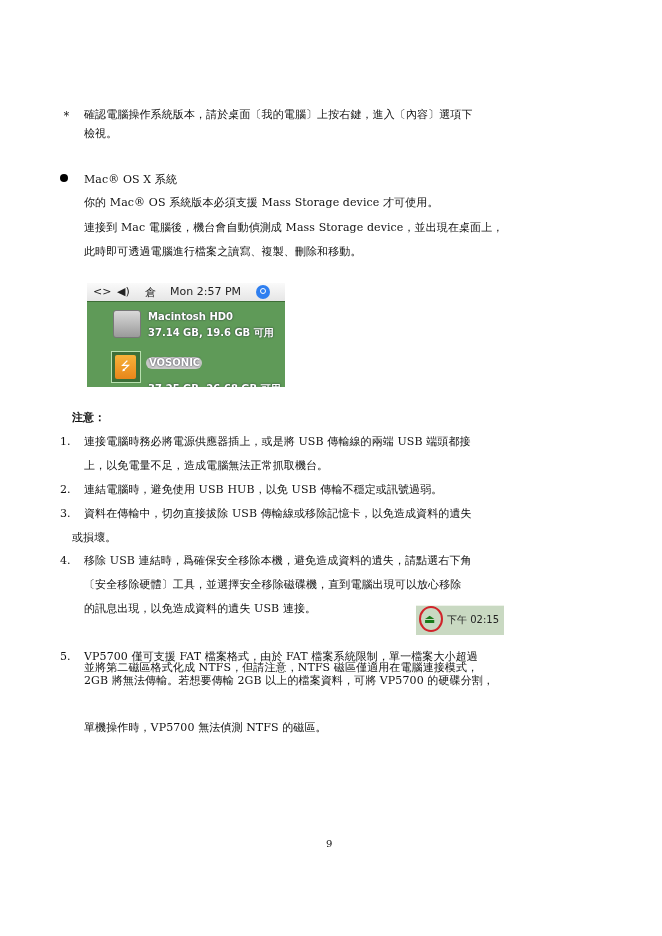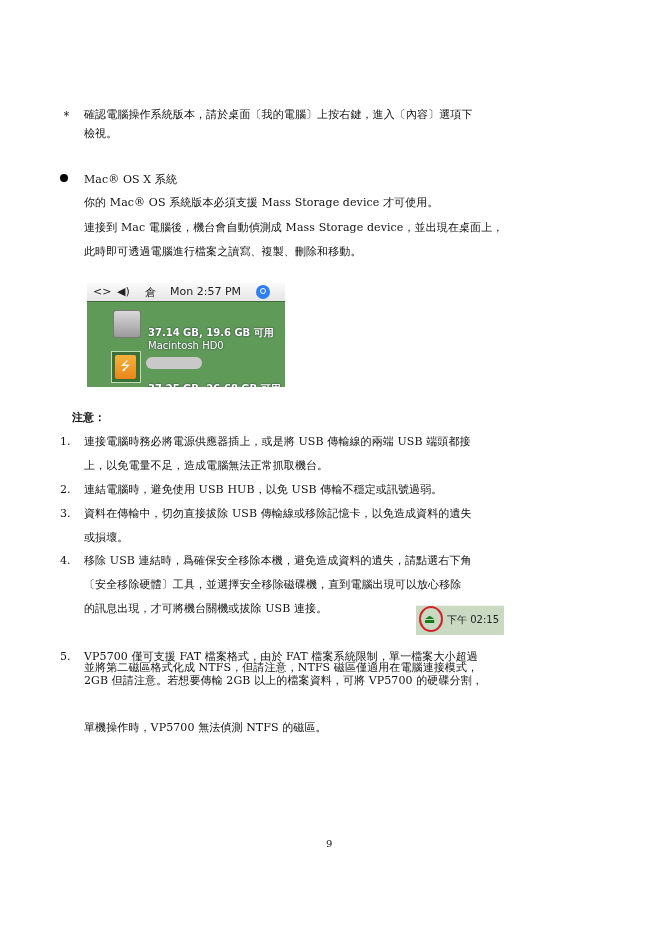--- a/index.html
+++ b/index.html
@@ -13,22 +13,22 @@
   
   .mac { left: 87px; top: 283px; width: 198px; height: 104px; background: #5f9a58; overflow: hidden; }
   .mac-menubar { position: absolute; left: 0; top: 0; width: 198px; height: 18px;
                  background: linear-gradient(#fafafa, #e6e6e6); border-bottom: 1px solid #3c6d35;
                  font-family: "DejaVu Sans", sans-serif; font-size: 11px; color: #222; }
   .mac-menubar span { position: absolute; top: 2px; }
   .mac-search { position: absolute; right: 15px; top: 2px; width: 14px; height: 14px; border-radius: 50%;
                 background: #2f7ff0; }
   .mac-search::after { content: ""; position: absolute; left: 4px; top: 3px; width: 4px; height: 4px;
                        border: 1.5px solid #fff; border-radius: 50%; }
-  .mac-item-label { position: absolute; font-family: "DejaVu Sans", sans-serif; font-weight: normal;
-                    color: #fff; font-size: 10px; text-shadow: 0 0 2px #223; white-space: nowrap; margin-top: 29px; }
+  .mac-item-label { position: absolute; font-family: "DejaVu Sans", sans-serif; font-weight: bold;
+                    color: #fff; font-size: 10px; text-shadow: 0 0 2px #223; white-space: nowrap; }
   .mac-item-sub { position: absolute; font-family: "DejaVu Sans", sans-serif; font-weight: bold;
                   color: #fff; font-size: 10px; text-shadow: 0 0 2px #223; white-space: nowrap; }
   .hd-icon { position: absolute; left: 26px; top: 27px; width: 26px; height: 26px; border-radius: 3px;
              background: linear-gradient(#d9d9d9, #9a9a9a); border: 1px solid #777; }
   .usb-icon { position: absolute; left: 24px; top: 68px; width: 30px; height: 32px;
               border: 1.5px solid #b9e0b0; box-sizing: border-box; background: #3d6f38; }
   .usb-inner { position: absolute; left: 3px; top: 3px; width: 21px; height: 24px; border-radius: 2px;
                background: linear-gradient(#f7b23a, #e8861a); color: #fff; font-size: 12px;
                text-align: center; line-height: 22px; font-family: "DejaVu Sans", sans-serif; }
   .vosonic-pill { position: absolute; left: 59px; top: 74px; height: 12px; width: 56px; border-radius: 7px;
@@ -77,32 +77,32 @@
 
 <div class="abs line" style="left:60px; top:433px;">1.</div>
 <div class="abs line" style="left:84px; top:433px;">連接電腦時務必將電源供應器插上，或是將 USB 傳輸線的兩端 USB 端頭都接</div>
 <div class="abs line" style="left:84px; top:457px;">上，以免電量不足，造成電腦無法正常抓取機台。</div>
 
 <div class="abs line" style="left:60px; top:481px;">2.</div>
 <div class="abs line" style="left:84px; top:481px;">連結電腦時，避免使用 USB HUB，以免 USB 傳輸不穩定或訊號過弱。</div>
 
 <div class="abs line" style="left:60px; top:505px;">3.</div>
 <div class="abs line" style="left:84px; top:505px;">資料在傳輸中，切勿直接拔除 USB 傳輸線或移除記憶卡，以免造成資料的遺失</div>
-<div class="abs line" style="left:84px; top:529px;">或損壞。</div>
+<div class="abs line" style="left:72px; top:529px;">或損壞。</div>
 
 <div class="abs line" style="left:60px; top:552px;">4.</div>
 <div class="abs line" style="left:84px; top:552px;">移除 USB 連結時，爲確保安全移除本機，避免造成資料的遺失，請點選右下角</div>
 <div class="abs line" style="left:84px; top:576px;">〔安全移除硬體〕工具，並選擇安全移除磁碟機，直到電腦出現可以放心移除</div>
-<div class="abs line" style="left:84px; top:600px;">的訊息出現，才可將機台關機或拔除 USB 連接。</div>
+<div class="abs line" style="left:84px; top:600px;">的訊息出現，以免造成資料的遺失 USB 連接。</div>
 
 <div class="abs tray">
   <div class="tray-circle"></div>
   <div class="tray-icon">⏏</div>
   <div class="tray-time">下午 02:15</div>
 </div>
 
 <div class="abs line" style="left:60px; top:648px;">5.</div>
 <div class="abs line" style="left:84px; top:648px;">VP5700 僅可支援 FAT 檔案格式，由於 FAT 檔案系統限制，單一檔案大小超過</div>
-<div class="abs line" style="left:84px; top:672px;">2GB 但請注意。若想要傳輸 2GB 以上的檔案資料，可將 VP5700 的硬碟分割，</div>
+<div class="abs line" style="left:84px; top:672px;">2GB 將無法傳輸。若想要傳輸 2GB 以上的檔案資料，可將 VP5700 的硬碟分割，</div>
 <div class="abs line" style="left:84px; top:659px;">並將第二磁區格式化成 NTFS，但請注意，NTFS 磁區僅適用在電腦連接模式，</div>
 <div class="abs line" style="left:84px; top:719px;">單機操作時，VP5700 無法偵測 NTFS 的磁區。</div>
 
 <div class="abs page-num">9</div>
 
 </body></html>

